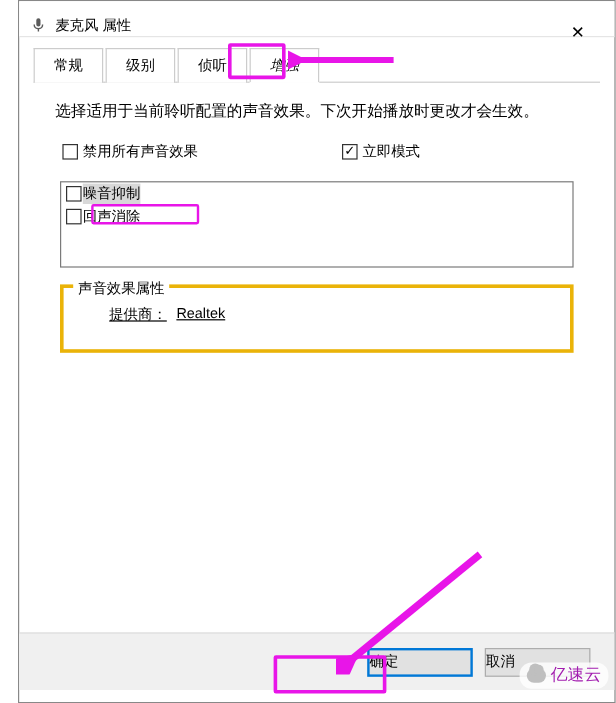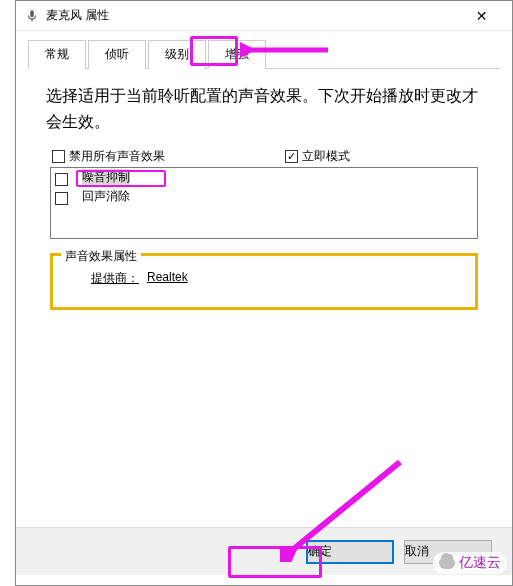--- a/index.html
+++ b/index.html
@@ -18,22 +18,22 @@
     width: 498px;
     height: 586px;
     background: #fff;
     border: 1px solid #888;
     position: relative;
     margin-left: 15px;
   }
   .titlebar {
     height: 30px;
     display: flex;
-    align-items: center;
-    padding: 0 8px;
+    align-items: flex-start;
+    padding: 12px 8px;
     background: #fff;
     border-bottom: 1px solid #e5e5e5;
     position: relative;
   }
   .titlebar .mic-icon {
     width: 16px; height: 16px;
     display: inline-flex; align-items: center; justify-content: center;
     margin-right: 6px;
   }
   .titlebar .title { flex: 1; font-size: 12px; color: #000; }
@@ -60,20 +60,21 @@
     margin-right: 2px;
     cursor: pointer;
     font-size: 12px;
     color: #000;
     position: relative;
     top: 1px;
   }
   .tab.active {
     background: #fff;
     border-bottom: 1px solid #fff;
+    font-style: italic;
   }
   .highlight-box {
     position: absolute;
     border: 3px solid #e815e8;
     pointer-events: none;
     border-radius: 2px;
     z-index: 50;
   }
   .hb-tab { top: 36px; left: 190px; width: 48px; height: 30px; }
   .hb-row { top: 170px; left: 76px; width: 90px; height: 17px; border-width:2px;}
@@ -83,30 +84,30 @@
     position: absolute;
     pointer-events: none;
     z-index: 49;
   }
   .arrow svg { display: block; }
 
   .panel {
     padding: 14px 18px 0 18px;
   }
   .desc {
-    font-size: 16px;
+    font-size: 13px;
     color: #000;
     line-height: 1.6;
     margin-bottom: 14px;
   }
   .check-row {
     display: flex;
     align-items: center;
     gap: 120px;
-    margin-bottom: 2px;
+    margin-bottom: 16px;
     padding-left: 6px;
   }
   .checkbox {
     display: inline-flex;
     align-items: center;
     gap: 4px;
     font-size: 12px;
     cursor: pointer;
   }
   .cb-box {
@@ -125,22 +126,22 @@
   }
   .listbox {
     border: 1px solid #7a7a7a;
     height: 72px;
     margin: 0 4px 14px 4px;
     background: #fff;
     overflow: hidden;
   }
   .list-item {
     display: flex;
-    align-items: flex-end;
-    gap: 14px;
+    align-items: center;
+    gap: 1px;
     padding: 1px 4px;
     font-size: 12px;
   }
   .list-item.selected .lbl{
     background: #d8d8d8;
   }
 
   .groupbox {
     border: 3px solid #eab308;
     padding: 14px 10px 10px 10px;
@@ -240,22 +241,22 @@
     <span class="title">麦克风 属性</span>
     <div class="close-btn">
       <span>✕</span>
     </div>
   </div>
 
   <div class="content-area">
 
     <div class="tabs">
       <div class="tab"><span>常规</span></div>
+      <div class="tab"><span>级别</span></div>
       <div class="tab"><span>侦听</span></div>
-      <div class="tab"><span>级别</span></div>
       <div class="tab active"><span>增强</span></div>
     </div>
 
     <div class="panel">
       <div class="desc">选择适用于当前聆听配置的声音效果。下次开始播放时更改才会生效。</div>
 
       <div class="check-row">
         <label class="checkbox">
           <span class="cb-box"></span>
           <span>禁用所有声音效果</span>

